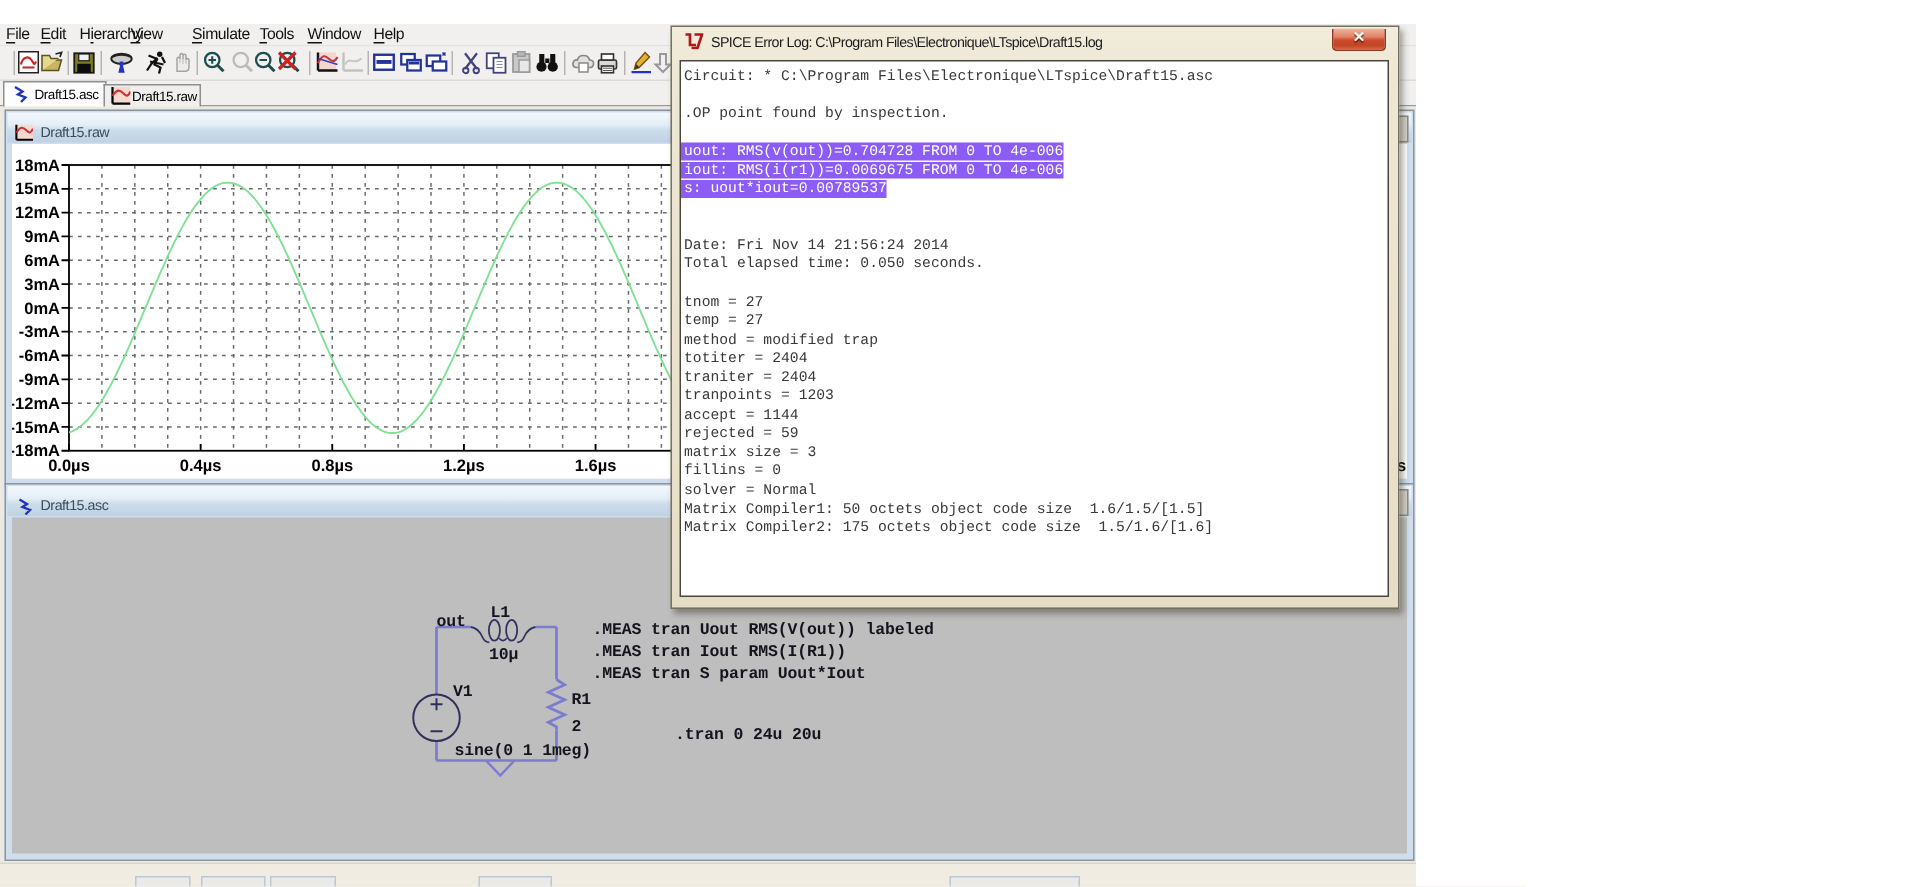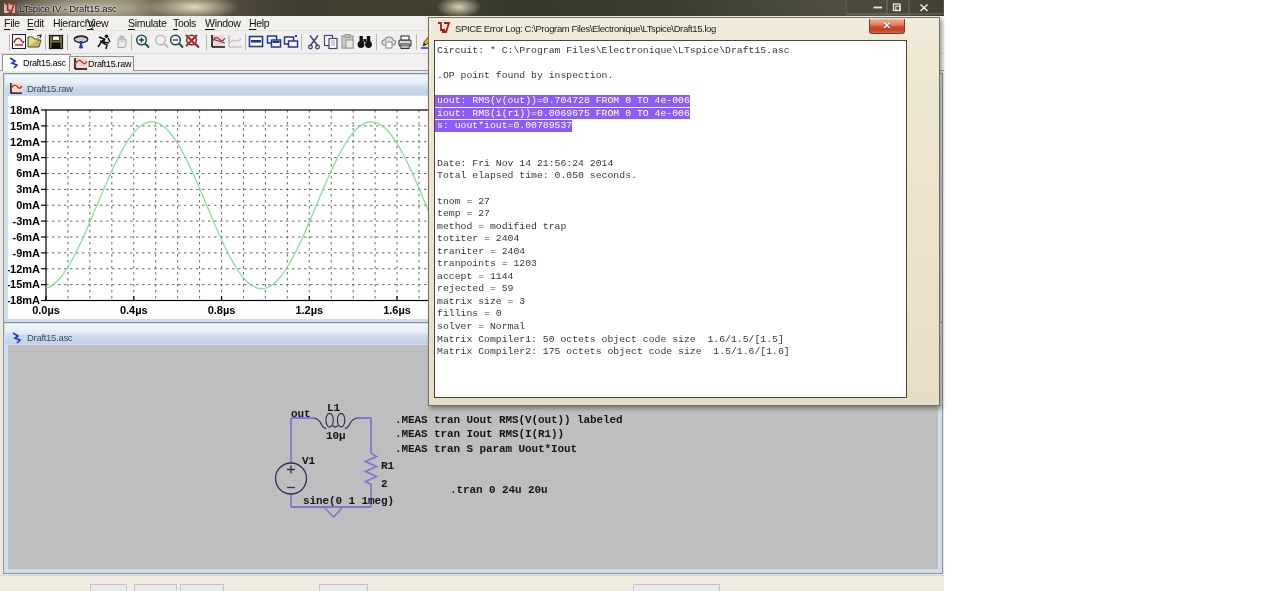--- a/index.html
+++ b/index.html
@@ -33,59 +33,40 @@
 .tab2{position:absolute;left:69px;top:2px;width:63px;height:15px;background:#f0efee;
   border:1px solid #8f8f8f;border-bottom:none;font-size:9px;letter-spacing:-0.3px;color:#000;}
 
 #mdi{left:0;top:71px;width:944px;height:504px;background:#ece9e2;}
 .childwin{position:absolute;left:3px;width:938px;border:1px solid #8a959e;background:#cfdded;}
 .childtitle{position:absolute;left:1px;top:1px;right:1px;height:20px;
   background:linear-gradient(180deg,#f3f8fc 0%,#e4eef7 40%,#cddcea 60%,#bfd2e4 100%);
   font-size:9.5px;letter-spacing:-0.3px;color:#3a4d5c;}
 .childcontent{position:absolute;left:4px;right:4px;top:22px;bottom:4px;background:#fff;}
 
-#dlg{left:428px;top:17px;width:484px;height:387px;
+#dlg{left:447px;top:17px;width:484px;height:387px;
   background:linear-gradient(180deg,#f2ecdc 0%,#eee7d4 8%,#e6ddc6 100%);
-  border:1px solid #75705f;box-shadow:2px 3px 4px rgba(60,55,40,.45);padding-left:26px;}
+  border:1px solid #75705f;box-shadow:2px 3px 4px rgba(60,55,40,.45);}
 #dlgtitle{left:10px;top:5px;font-size:9.5px;letter-spacing:-0.38px;color:#1c1c1c;}
 #dlgclose{left:440px;top:1px;width:34px;height:14px;border-radius:0 0 3px 3px;
   border:1px solid #8c3a25;border-top:none;
   background:linear-gradient(180deg,#f0b49b 0%,#e08268 40%,#cf4a2d 55%,#c44324 80%,#d2684a 100%);
   color:#fff;text-align:center;font-size:10px;line-height:13px;font-weight:bold;text-shadow:0 1px 1px rgba(60,10,0,.7);}
 #dlgbody{left:5px;top:22px;width:471px;height:356px;background:#fff;border:1px solid #4a463c;
   overflow:hidden;text-decoration:underline;}
 #dlgtext{position:absolute;left:2px;top:4px;font-family:"Liberation Mono",monospace;
   font-size:9.8px;line-height:12.55px;color:#383838;white-space:pre;}
 #dlgtext .hl{background:#8b5cf6;color:#fff;margin-left:-2px;padding-left:2px;display:inline-block;height:11.4px;line-height:11.4px;vertical-align:top;}
 
 #statusstrip{left:0;top:575px;width:944px;height:16px;background:#f0ece2;border-top:1px solid #d9d4c6;}
 .taskbox{position:absolute;top:8px;height:7px;border:1px solid #bcc8d4;background:rgba(228,233,239,.5);}
 </style>
 </head>
 <body>
 <div id="app" class="abs">
-  <div id="titlebar" class="abs">
-      <div class="blob3"></div>
-      <div class="blob1"></div>
-      <div class="blob2"></div>
-    <svg class="abs" style="left:4px;top:3px" width="11" height="10" viewBox="0 0 12 11">
-        <rect x="0" y="0" width="12" height="11" fill="#f5efe8" opacity="0.7"></rect>
-        <path d="M1,1 L4,1 L4,8 L7,8 M6,1 L11,1 L8,10 L5,10" stroke="#b8201f" stroke-width="1.8" fill="none"></path>
-      </svg>
-    <span id="titletext" class="abs">LTspice IV - Draft15.asc</span>
-    <svg class="abs" style="left:846px;top:0" width="98" height="16" viewBox="0 0 98 16">
-      <rect x="0" y="-1" width="98" height="15" fill="rgba(70,66,52,.55)" stroke="rgba(150,145,128,.6)" stroke-width="1"></rect>
-      <line x1="41" y1="0" x2="41" y2="14" stroke="rgba(150,145,128,.55)"></line>
-      <line x1="63" y1="0" x2="63" y2="14" stroke="rgba(150,145,128,.55)"></line>
-      <line x1="27.5" y1="7.5" x2="36" y2="7.5" stroke="#e9e7df" stroke-width="1.8"></line>
-      <rect x="47.5" y="4" width="6.5" height="6.5" fill="none" stroke="#e9e7df" stroke-width="1.3"></rect>
-      <rect x="49.8" y="6.2" width="4.2" height="4.2" fill="none" stroke="#e9e7df" stroke-width="1.1"></rect>
-      <path d="M74.5,4.5 L81.5,11 M81.5,4.5 L74.5,11" stroke="#e9e7df" stroke-width="1.6"></path>
-    </svg>
-  </div>
   <div id="menubar" class="abs">
     <span style="left:4px"><u>F</u>ile</span>
     <span style="left:27px"><u>E</u>dit</span>
     <span style="left:53px">H<u>i</u>erarchy</span>
     <span style="left:87px"><u>V</u>iew</span>
     <span style="left:128px"><u>S</u>imulate</span>
     <span style="left:173px"><u>T</u>ools</span>
     <span style="left:205px"><u>W</u>indow</span>
     <span style="left:249px"><u>H</u>elp</span>
   </div>

